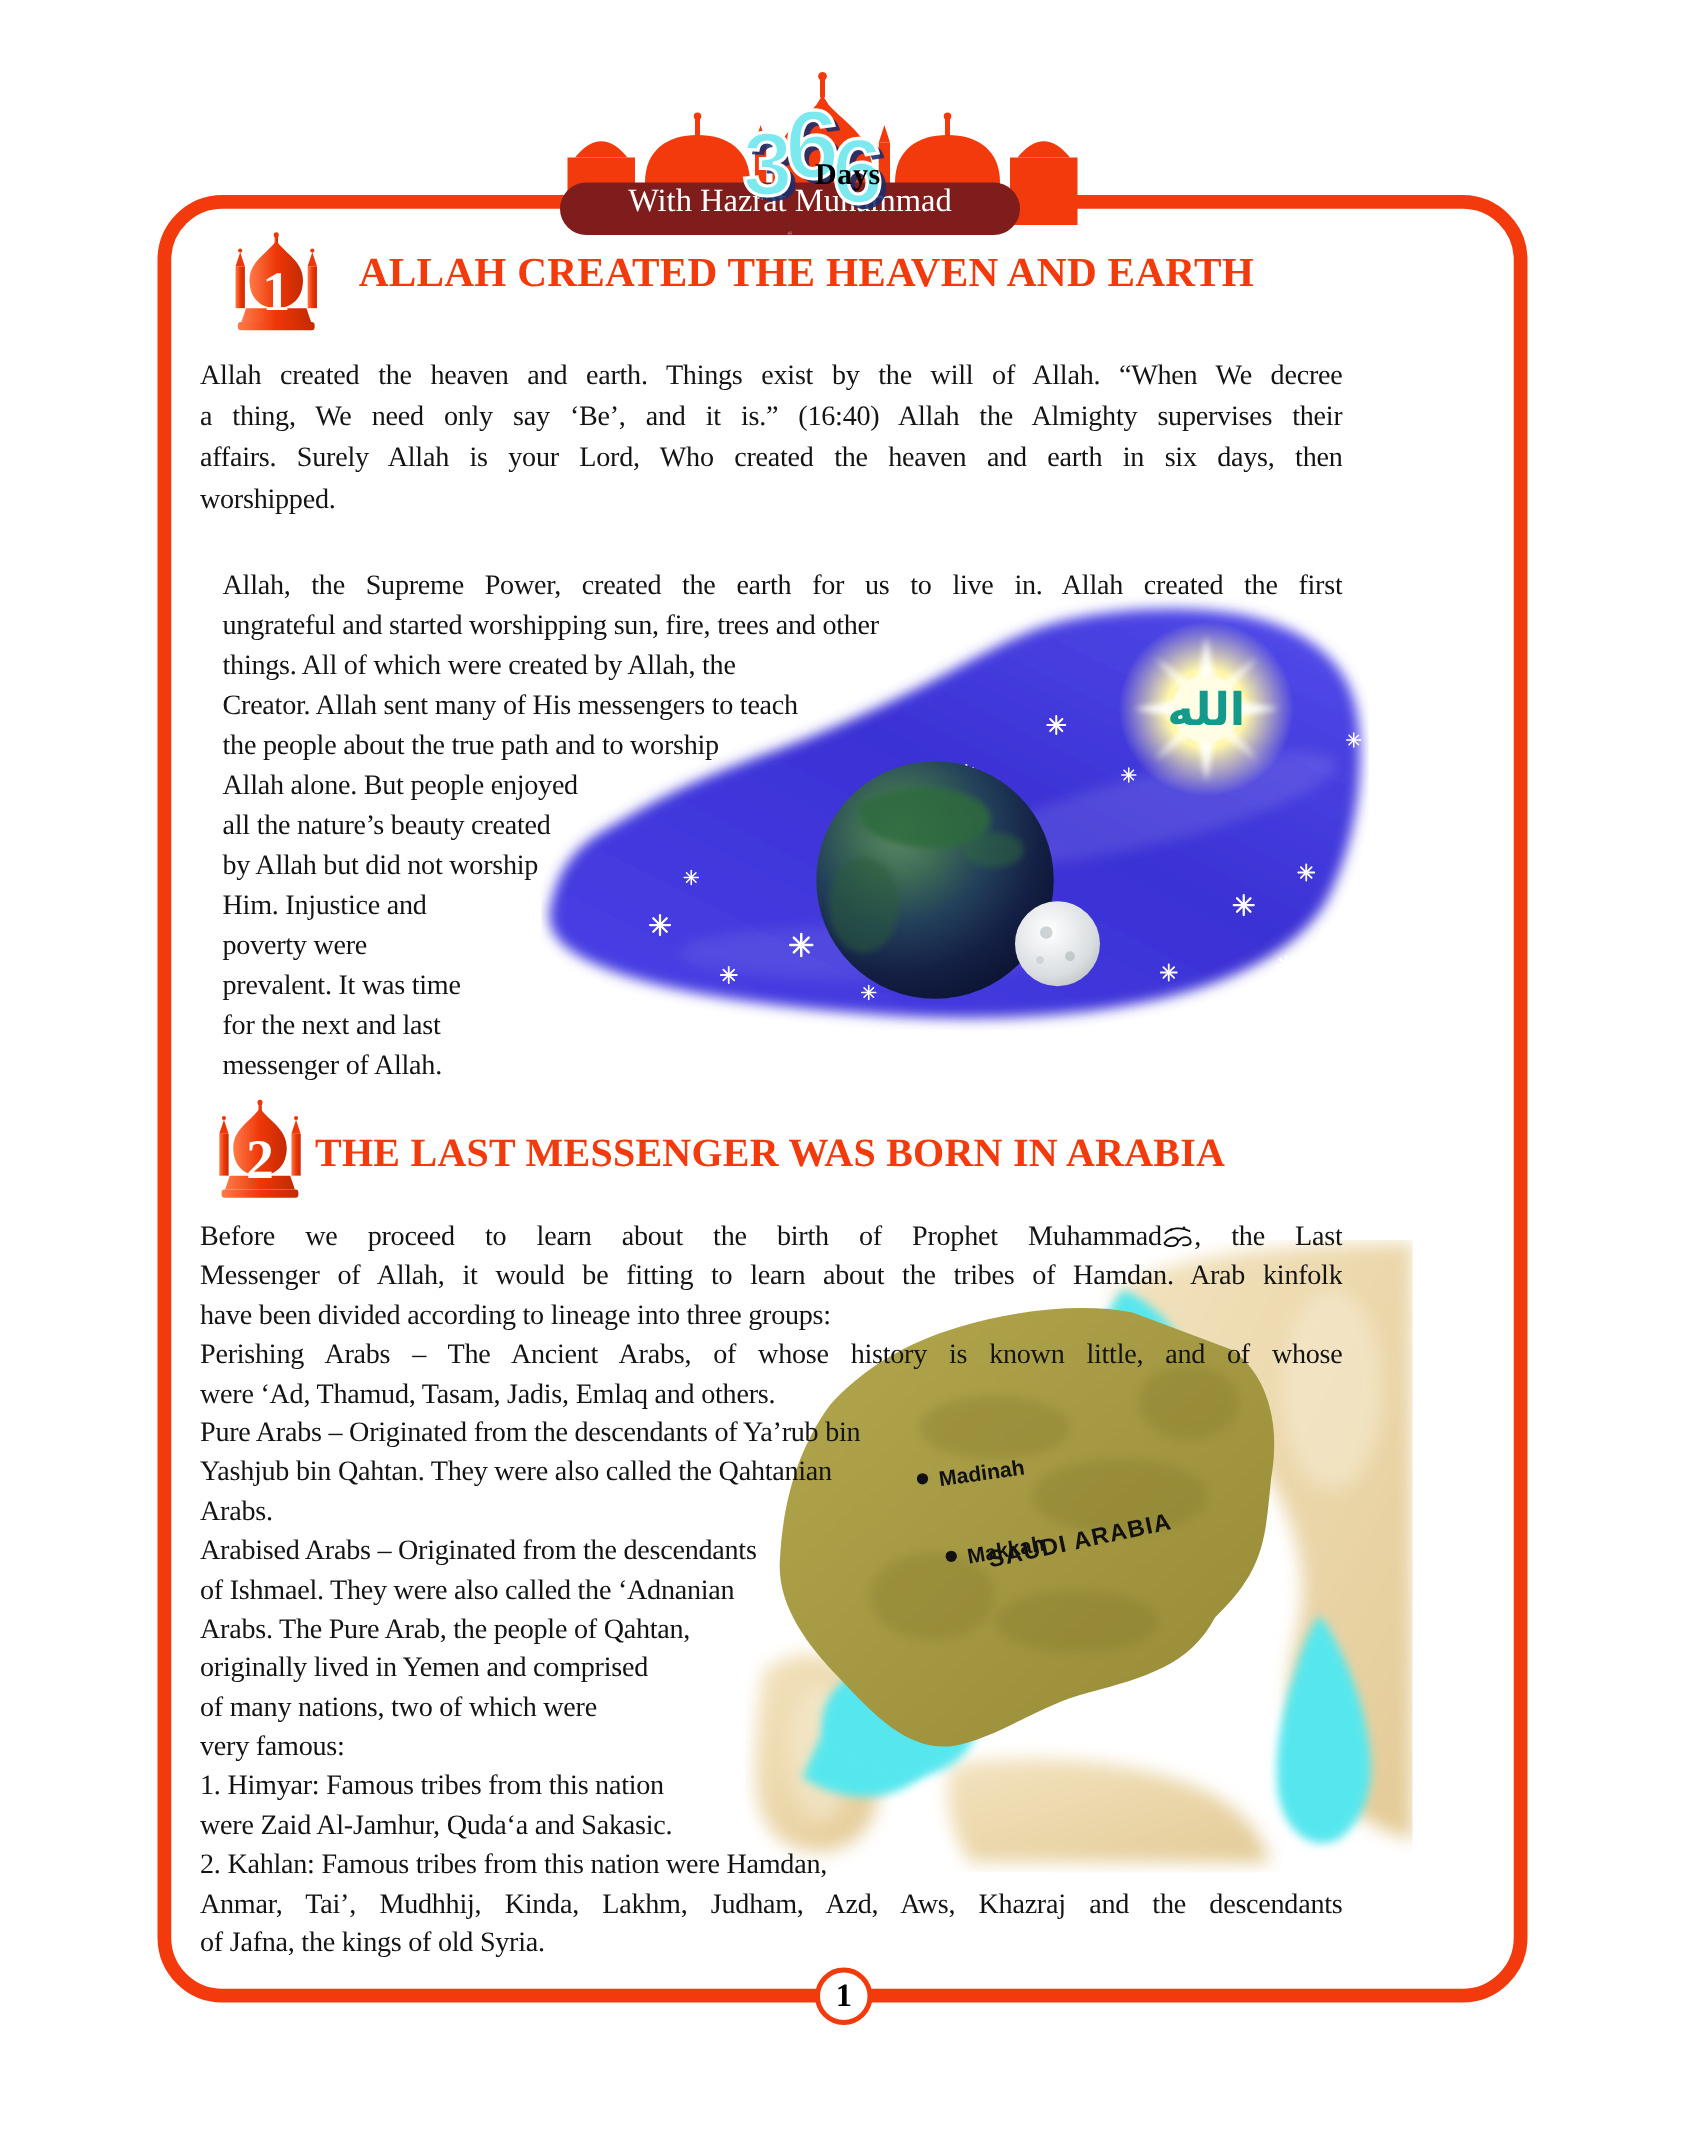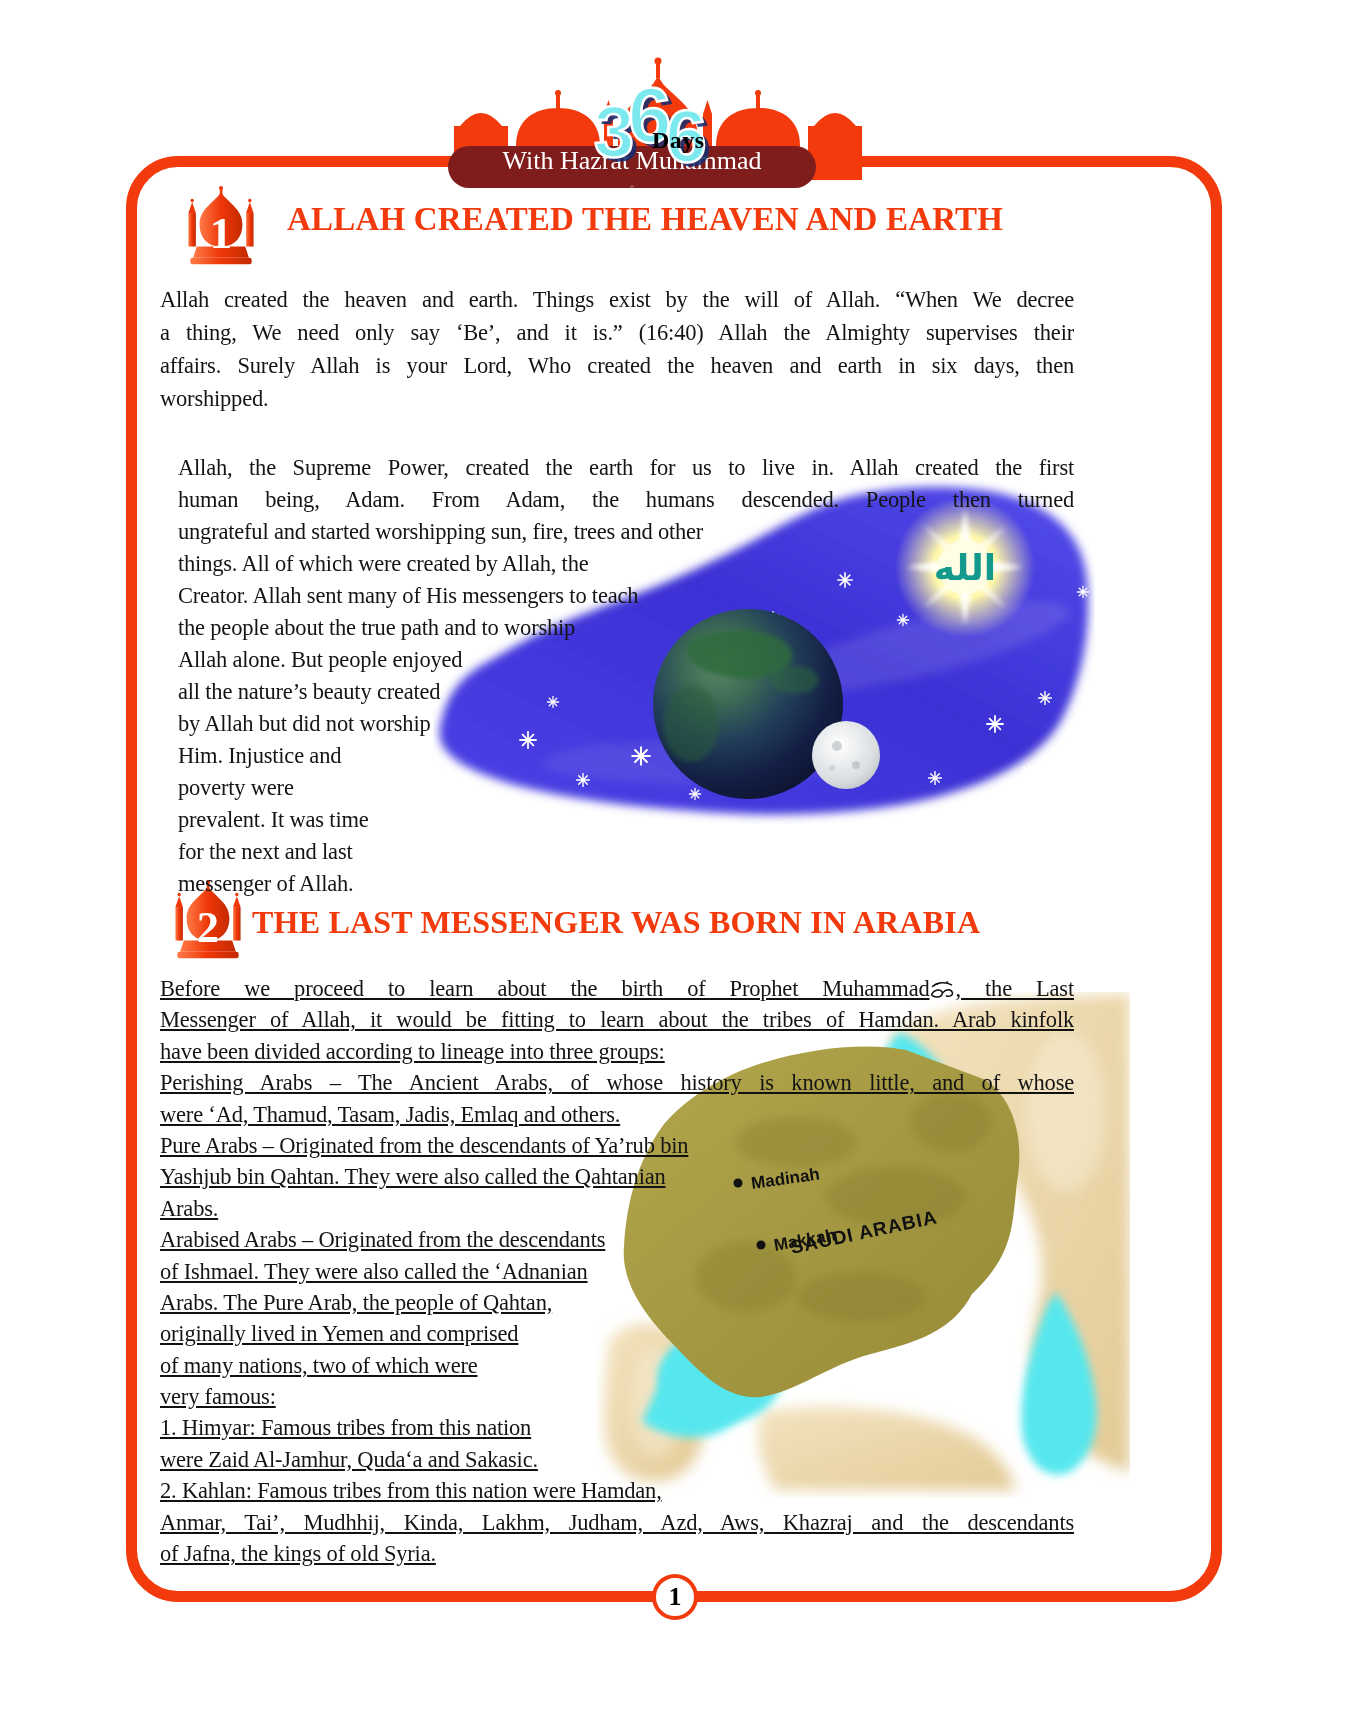--- a/index.html
+++ b/index.html
@@ -35,21 +35,21 @@
   .badge1{left:181px;top:184px;}
   .badge2{left:168px;top:878px;}
   .sec-title{font-weight:bold;color:#f23a0c;font-size:33px;letter-spacing:0.2px;white-space:nowrap;z-index:1;}
   .title1{left:287px;top:201px;text-align:center;}
   .title2{left:252px;top:904px;font-size:32px;text-align:right;}
 
   
   .para{left:160px;width:914px;z-index:2;}
   .p1{top:283px;}
   .p2{top:452px;}
-  .p3{top:973px;text-decoration:underline;}
+  .p3{top:973px;}
   .ln{font-size:22.5px;letter-spacing:-0.2px;color:#141414;white-space:nowrap;}
   .p1 .ln{height:33px;line-height:33px;}
   .p2 .ln{height:32px;line-height:32px;margin-left:18px;}
   .p3 .ln{height:31.4px;line-height:31.4px;}
   .j{text-align:justify;text-align-last:justify;white-space:normal;overflow:hidden;}
   .pbuh{display:inline-block;vertical-align:-5px;}
 
   
   .space-art{left:433px;top:472px;width:662px;height:352px;z-index:1;}
   .map-art{left:596px;top:992px;width:534px;height:506px;z-index:1;}
@@ -138,21 +138,20 @@
 
 <div class="abs para p1">
   <div class="ln j">Allah created the heaven and earth. Things exist by the will of Allah. “When We decree</div>
   <div class="ln j">a thing, We need only say ‘Be’, and it is.” (16:40) Allah the Almighty supervises their</div>
   <div class="ln j">affairs. Surely Allah is your Lord, Who created the heaven and earth in six days, then</div>
   <div class="ln">worshipped.</div>
 </div>
 
 <div class="abs para p2">
   <div class="ln j">Allah, the Supreme Power, created the earth for us to live in.  Allah created the first</div>
-  <div class="ln j">human being, Adam. From Adam, the humans descended. People then turned</div>
   <div class="ln">ungrateful and started worshipping sun, fire, trees and other</div>
   <div class="ln">things.  All of which were created by Allah, the</div>
   <div class="ln">Creator. Allah sent many of His messengers to teach</div>
   <div class="ln">the people about the true path and to worship</div>
   <div class="ln">Allah alone.  But people enjoyed</div>
   <div class="ln">all the nature’s beauty created</div>
   <div class="ln">by Allah but did not worship</div>
   <div class="ln">Him. Injustice and</div>
   <div class="ln">poverty were</div>
   <div class="ln">prevalent. It was time</div>

